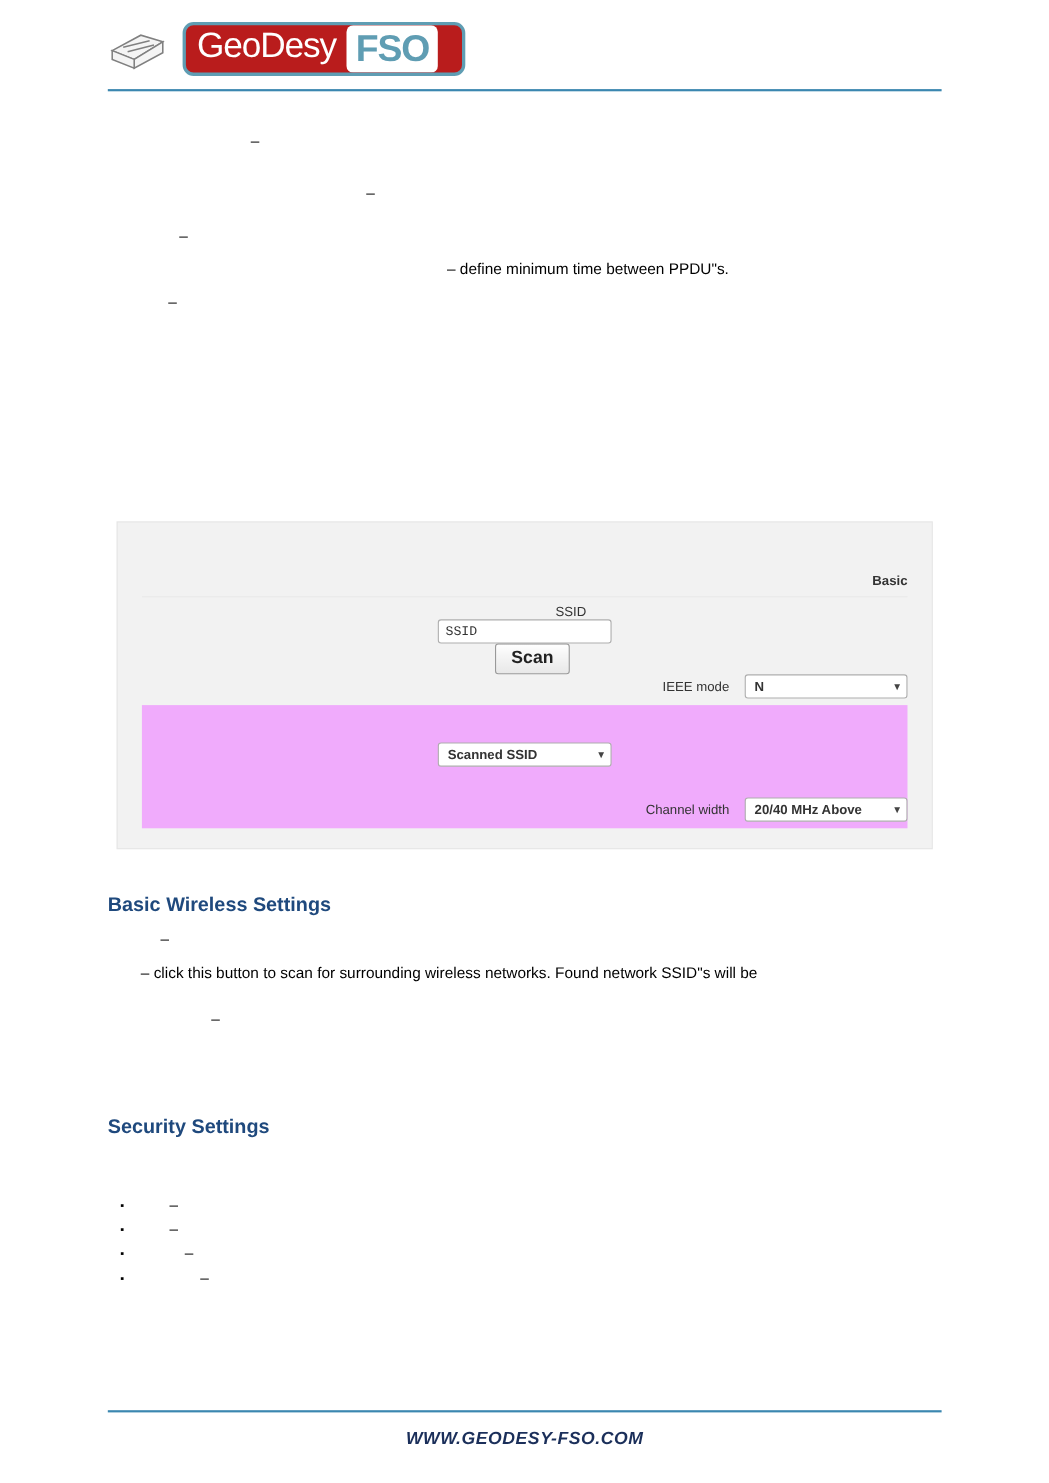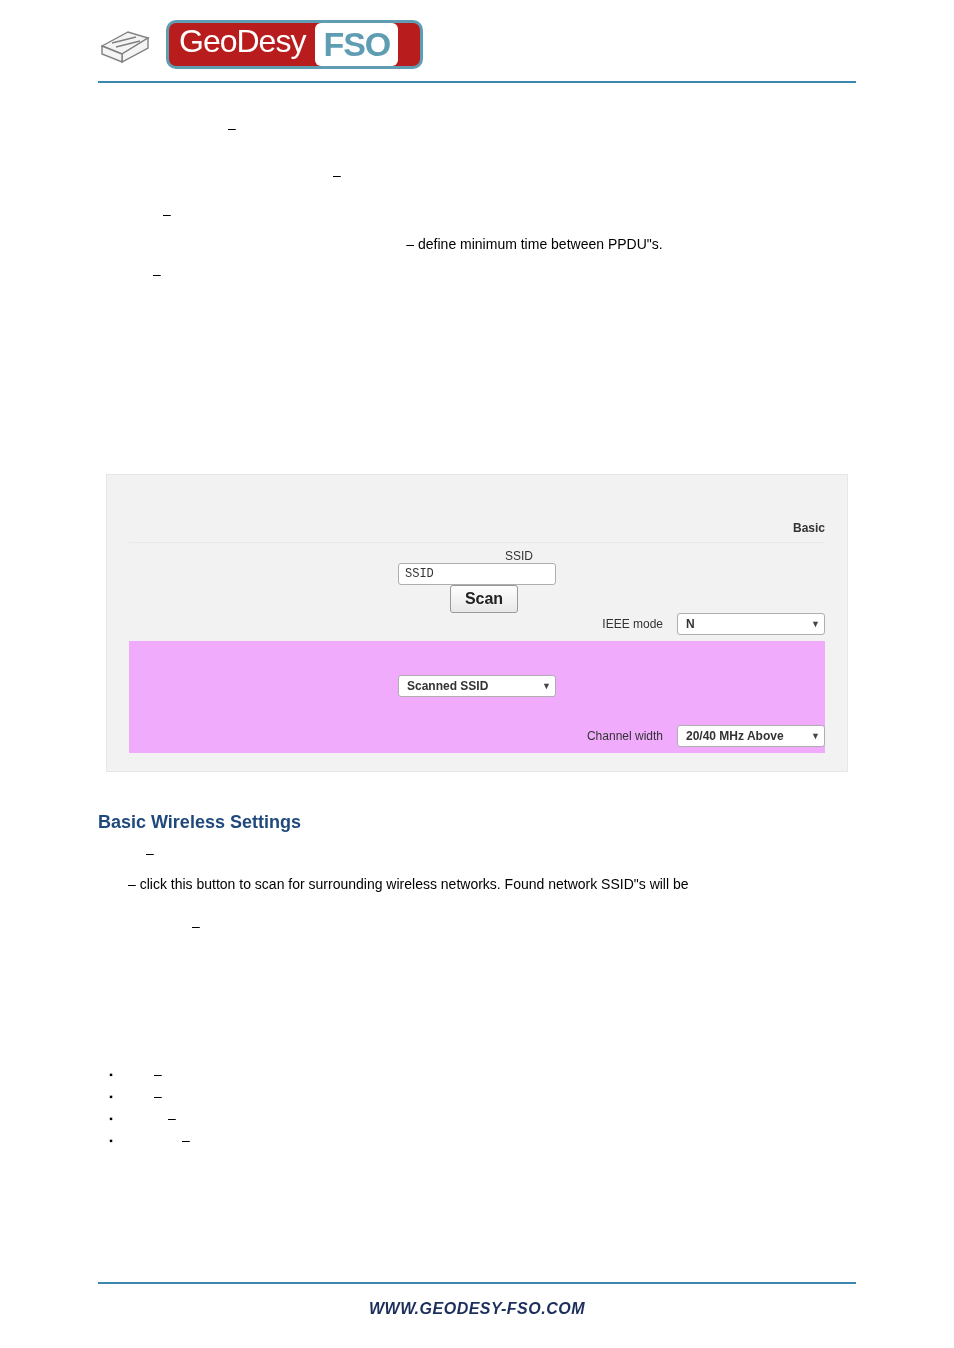--- a/index.html
+++ b/index.html
@@ -124,20 +124,21 @@
 
     <div class="sub-heading-minor">Basic Wireless Settings</div>
     <div style="height:10px"></div>
     <div class="para-line" style="margin-left:48px;"><span class="dash">–</span></div>
     <div class="para-line" style="margin-left:30px;">– click this button to scan for surrounding wireless networks. Found network SSID"s will be</div>
     <div style="height:12px"></div>
     <div class="para-line" style="margin-left:94px;"><span class="dash">–</span></div>
 
     <div style="height: 68px"></div>
 
+    <div class="sub-heading-minor">Security Settings</div>
 
     <div style="height:42px"></div>
 
     <ul class="bullets">
       <li><span class="li-dash wep dash">–</span></li>
       <li><span class="li-dash wpa dash">–</span></li>
       <li><span class="li-dash w2p dash">–</span></li>
       <li><span class="li-dash w2e dash">–</span></li>
     </ul>
   </div>

